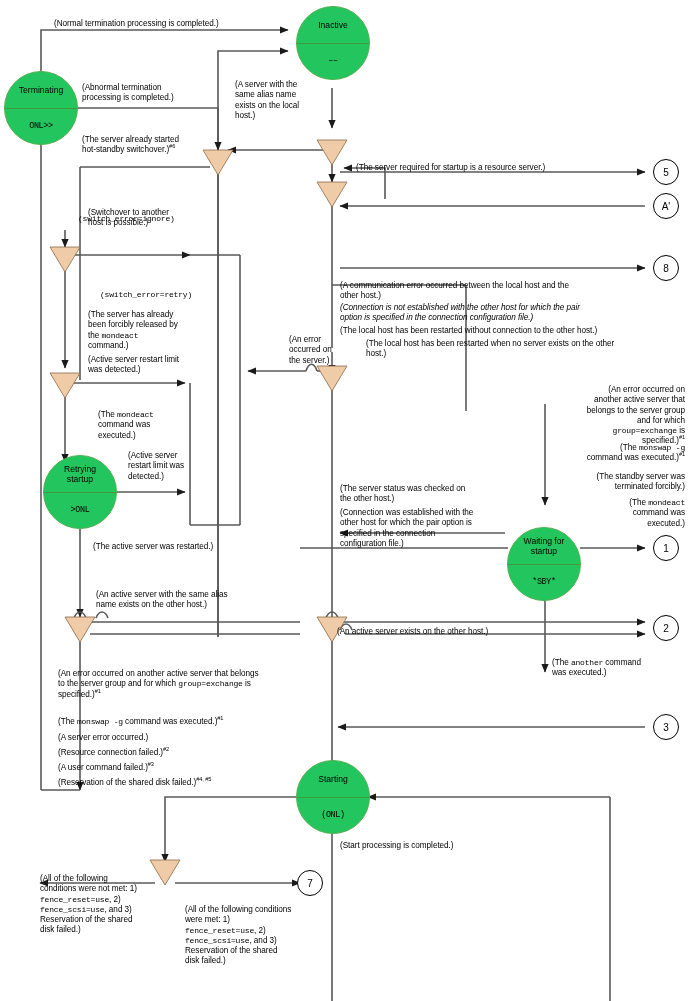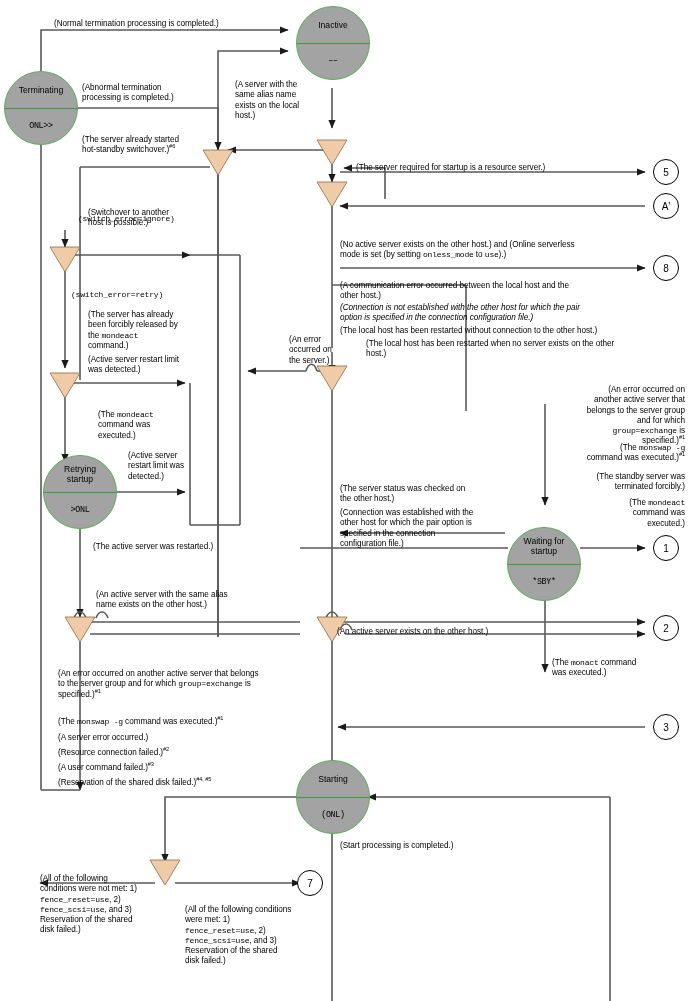--- a/index.html
+++ b/index.html
@@ -40,21 +40,21 @@
     letter-spacing: -0.2px;
   }
   sup.fn {
     font-size: 5.6px;
     vertical-align: super;
     line-height: 0;
   }
   .state-node {
     position: absolute;
     border-radius: 50%;
-    background: #a3a3a3;
+    background: #22c55e;
     border: 1px solid #55b050;
     box-sizing: border-box;
     display: flex;
     flex-direction: column;
     align-items: stretch;
     justify-content: center;
     overflow: hidden;
   }
   .state-top {
     flex: 1 1 50%;
@@ -297,21 +297,21 @@
 
   <div class="lbl" style="left:235px; top:80px; width:76px;">(A server with the
 same alias name
 exists on the local
 host.)</div>
 
   <div class="lbl" style="left:88px; top:208px; width:150px;">(Switchover to another
 host is possible.)</div>
   <div class="lbl mono" style="left:78px; top:214px;">(switch_error=ignore)</div>
 
-  <div class="lbl mono" style="left:71px; top:290px;">(switch_error=retry)</div>
+  <div class="lbl mono" style="left:100px; top:290px;">(switch_error=retry)</div>
 
   <div class="lbl" style="left:88px; top:310px; width:132px;"><span>(The server has already
 been forcibly released by
 the </span><span class="mono">mondeact</span><span>
 command.)</span></div>
 
   <div class="lbl" style="left:88px; top:355px; width:150px;">(Active server restart limit
 was detected.)</div>
 
   <div class="lbl" style="left:98px; top:410px; width:100px;"><span>(The </span><span class="mono">mondeact</span><span>
@@ -322,22 +322,20 @@
 restart limit was
 detected.)</div>
 
   <div class="lbl" style="left:93px; top:542px;">(The active server was restarted.)</div>
 
   <div class="lbl" style="left:96px; top:590px; width:255px;">(An active server with the same alias
 name exists on the other host.)</div>
 
   <div class="lbl" style="left:356px; top:163px;">(The server required for startup is a resource server.)</div>
 
-  <div class="lbl" style="left:340px; top:240px; width:325px;"><span>(No active server exists on the other host.) and (Online serverless
-mode is set (by setting </span><span class="mono">onless_mode</span><span> to </span><span class="mono">use</span><span>).)</span></div>
 
   <div class="lbl" style="left:340px; top:281px; width:320px;">(A communication error occurred between the local host and the
 other host.)</div>
   <div class="lbl" style="left:340px; top:303px; width:325px;font-style:italic;">(Connection is not established with the other host for which the pair
 option is specified in the connection configuration file.)</div>
   <div class="lbl" style="left:340px; top:326px; width:340px;">(The local host has been restarted without connection to the other host.)</div>
   <div class="lbl" style="left:348px; top:339px; width:330px;margin-left:18px;">(The local host has been restarted when no server exists on the other
 host.)</div>
 
   <div class="lbl" style="left:248px; top:335px; width:58px;margin-left:41px;">(An error
@@ -363,21 +361,21 @@
 
   <div class="lbl" style="left:340px; top:484px; width:160px;">(The server status was checked on
 the other host.)</div>
   <div class="lbl" style="left:340px; top:508px; width:160px;">(Connection was established with the
 other host for which the pair option is
 specified in the connection
 configuration file.)</div>
 
   <div class="lbl" style="left:337px; top:627px;">(An active server exists on the other host.)</div>
 
-  <div class="lbl" style="left:552px; top:658px; width:120px;"><span>(The </span><span class="mono">monact</span><span> command
+  <div class="lbl" style="left:552px; top:658px; width:120px;"><span>(The </span><span class="mono">another</span><span> command
 was executed.)</span></div>
 
   <div class="lbl" style="left:58px; top:669px; width:282px;"><span>(An error occurred on another active server that belongs
 to the server group and for which </span><span class="mono">group=exchange</span><span> is
 specified.)</span><sup class="fn">#1</sup></div>
 
   <div class="lbl" style="left:58px; top:717px;"><span>(The </span><span class="mono">monswap -g</span><span> command was executed.)</span><sup class="fn">#1</sup></div>
 
   <div class="lbl" style="left:58px; top:733px;">(A server error occurred.)</div>
 

